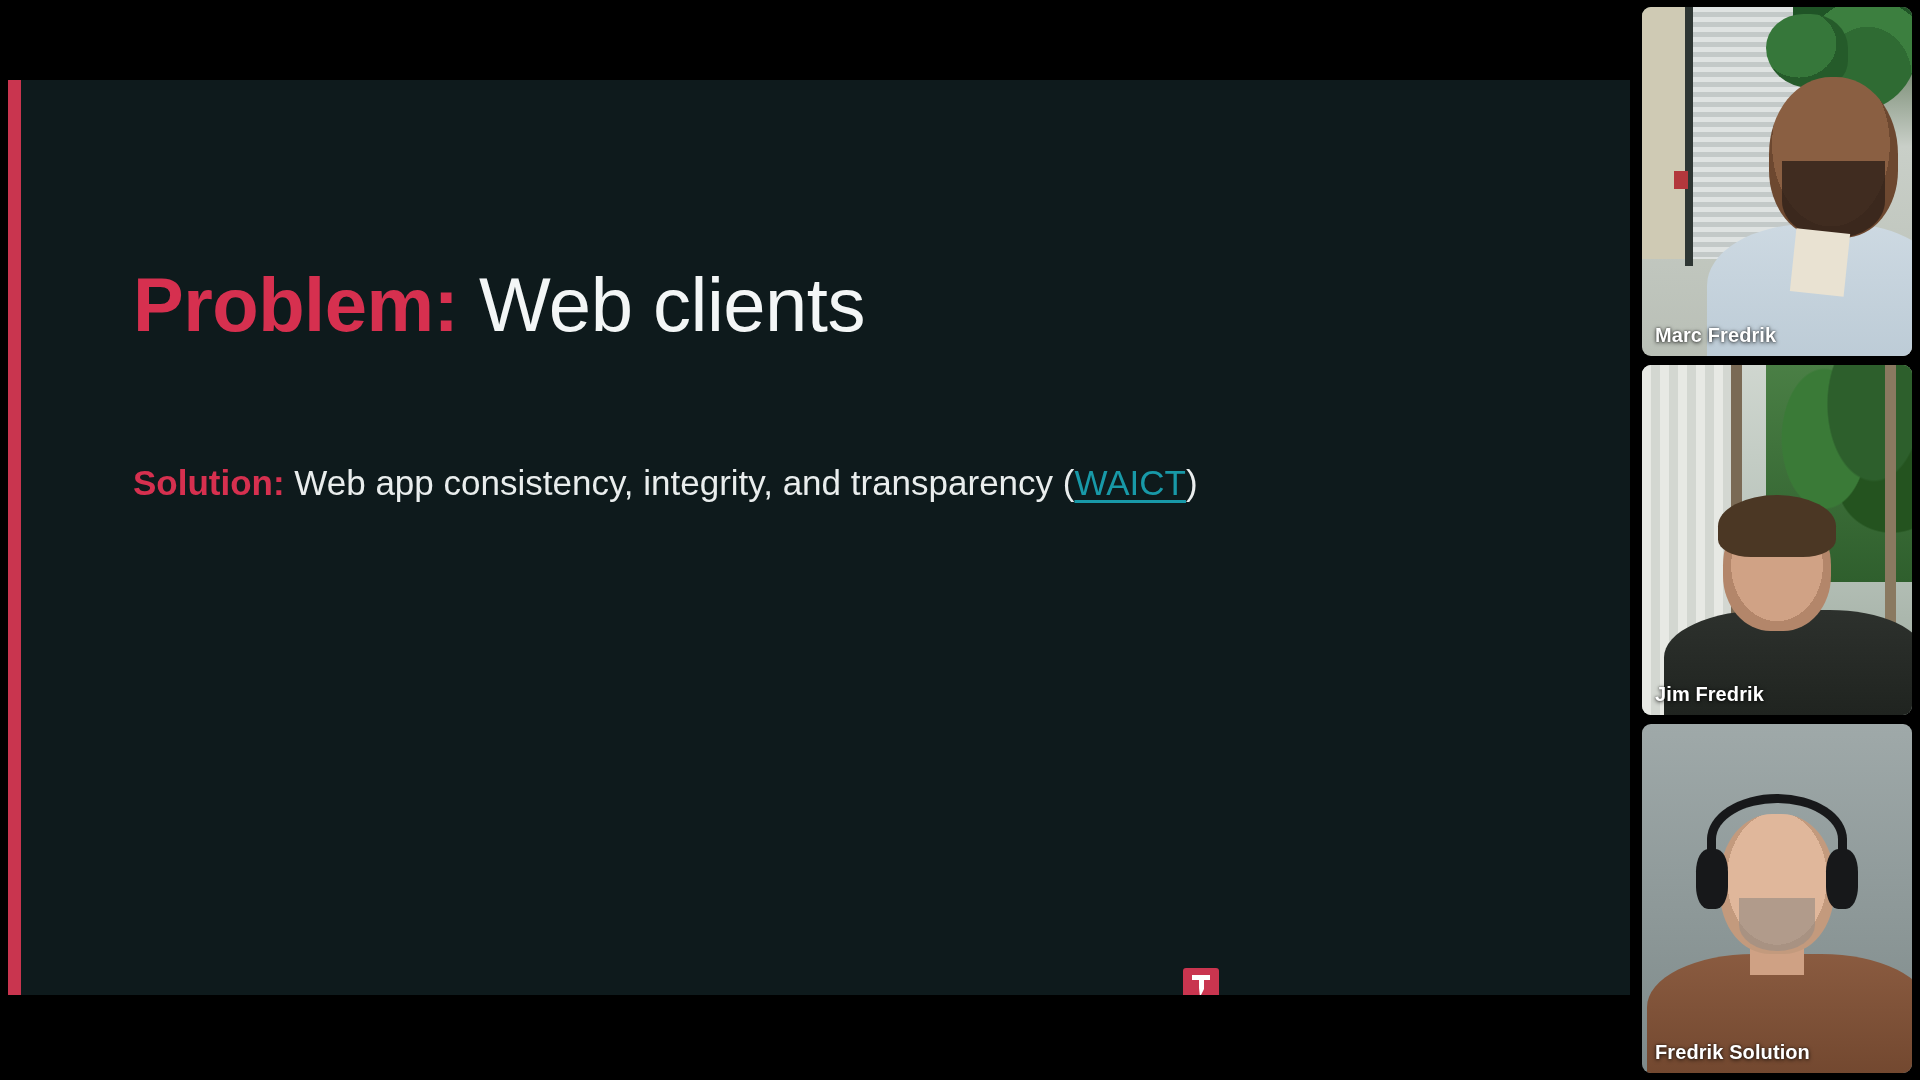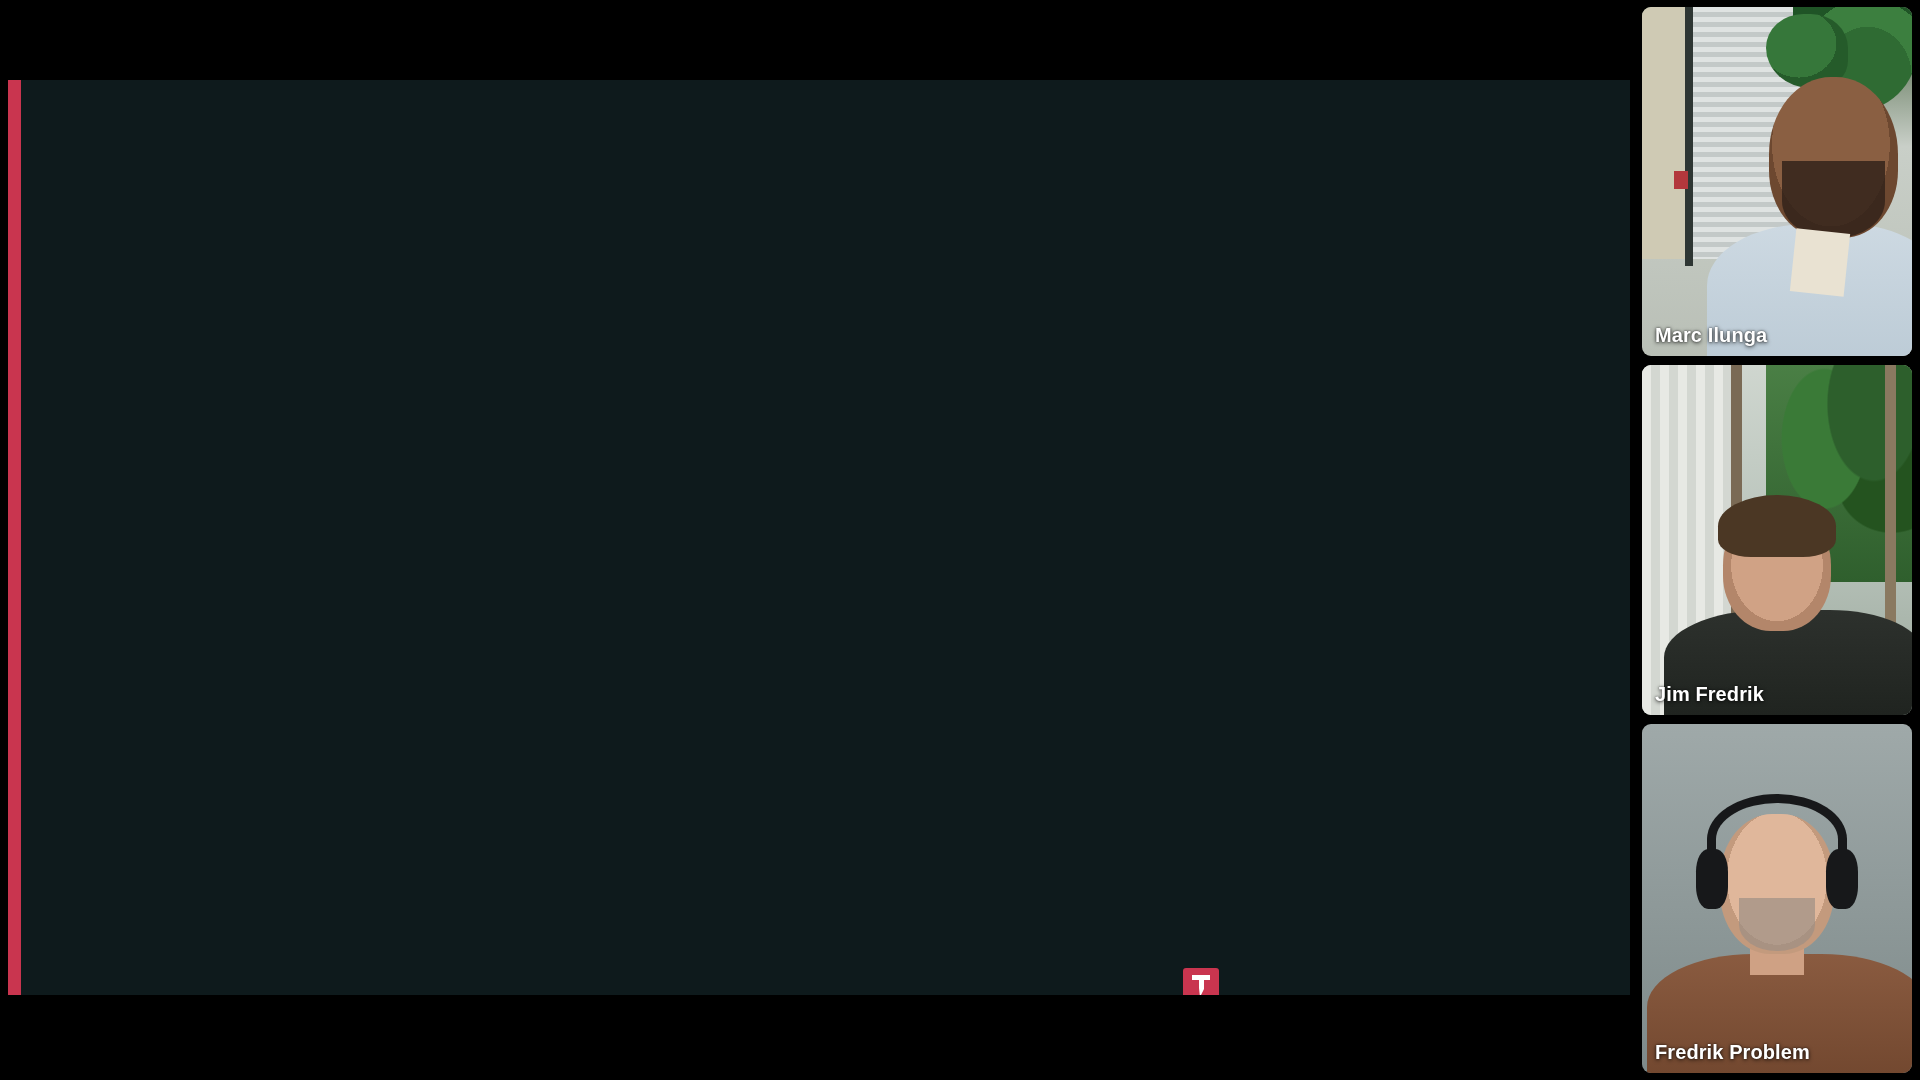--- a/index.html
+++ b/index.html
@@ -185,21 +185,27 @@
 </head>
 <body>
 
 <div id="screen">
 
   <div id="slide-stage">
     <div id="slide-accent-bar"></div>
 
     <div id="slide-body">
 
-
+      <h1 class="slide-title">
+        <span class="lead">Problem:</span><span class="rest"> Web clients</span>
+      </h1>
+
+      <p class="slide-subtitle">
+        <span class="lead">Solution:</span><span> Web app consistency, integrity, and transparency (</span><span class="link">WAICT</span><span>)</span>
+      </p>
 
       <div id="tob-logo">
         <svg width="20" height="24" viewBox="0 0 20 24" aria-hidden="true">
           <polygon points="1,1 19,1 19,6 13,6 13,15 9,23 8,14 8,6 1,6" fill="#ffffff"></polygon>
         </svg>
       </div>
     </div>
   </div>
 
   <div id="participant-rail">
@@ -210,21 +216,21 @@
         <div class="marc-window"></div>
         <div class="marc-frame-l"></div>
         <div class="marc-frame-r"></div>
         <div class="marc-plant"></div>
         <div class="marc-redbit"></div>
         <div class="marc-shirt"></div>
         <div class="marc-head"></div>
         <div class="marc-beard"></div>
         <div class="marc-collar"></div>
       </div>
-      <div class="tile-name">Marc Ilunga</div>
+      <div class="tile-name">Marc Fredrik</div>
     </div>
 
     <div class="tile">
       <div class="tile-video bg-jim">
         <div class="jim-palm"></div>
         <div class="jim-curtain"></div>
         <div class="jim-frame"></div>
         <div class="jim-frame2"></div>
         <div class="jim-body"></div>
         <div class="jim-head"></div>
@@ -236,17 +242,17 @@
     <div class="tile">
       <div class="tile-video bg-fredrik">
         <div class="fred-shirt"></div>
         <div class="fred-neck"></div>
         <div class="fred-head"></div>
         <div class="fred-beard"></div>
         <div class="fred-band"></div>
         <div class="fred-cup-l"></div>
         <div class="fred-cup-r"></div>
       </div>
-      <div class="tile-name">Fredrik Problem</div>
+      <div class="tile-name">Fredrik Solution</div>
     </div>
 
   </div>
 </div>
 
 </body></html>

